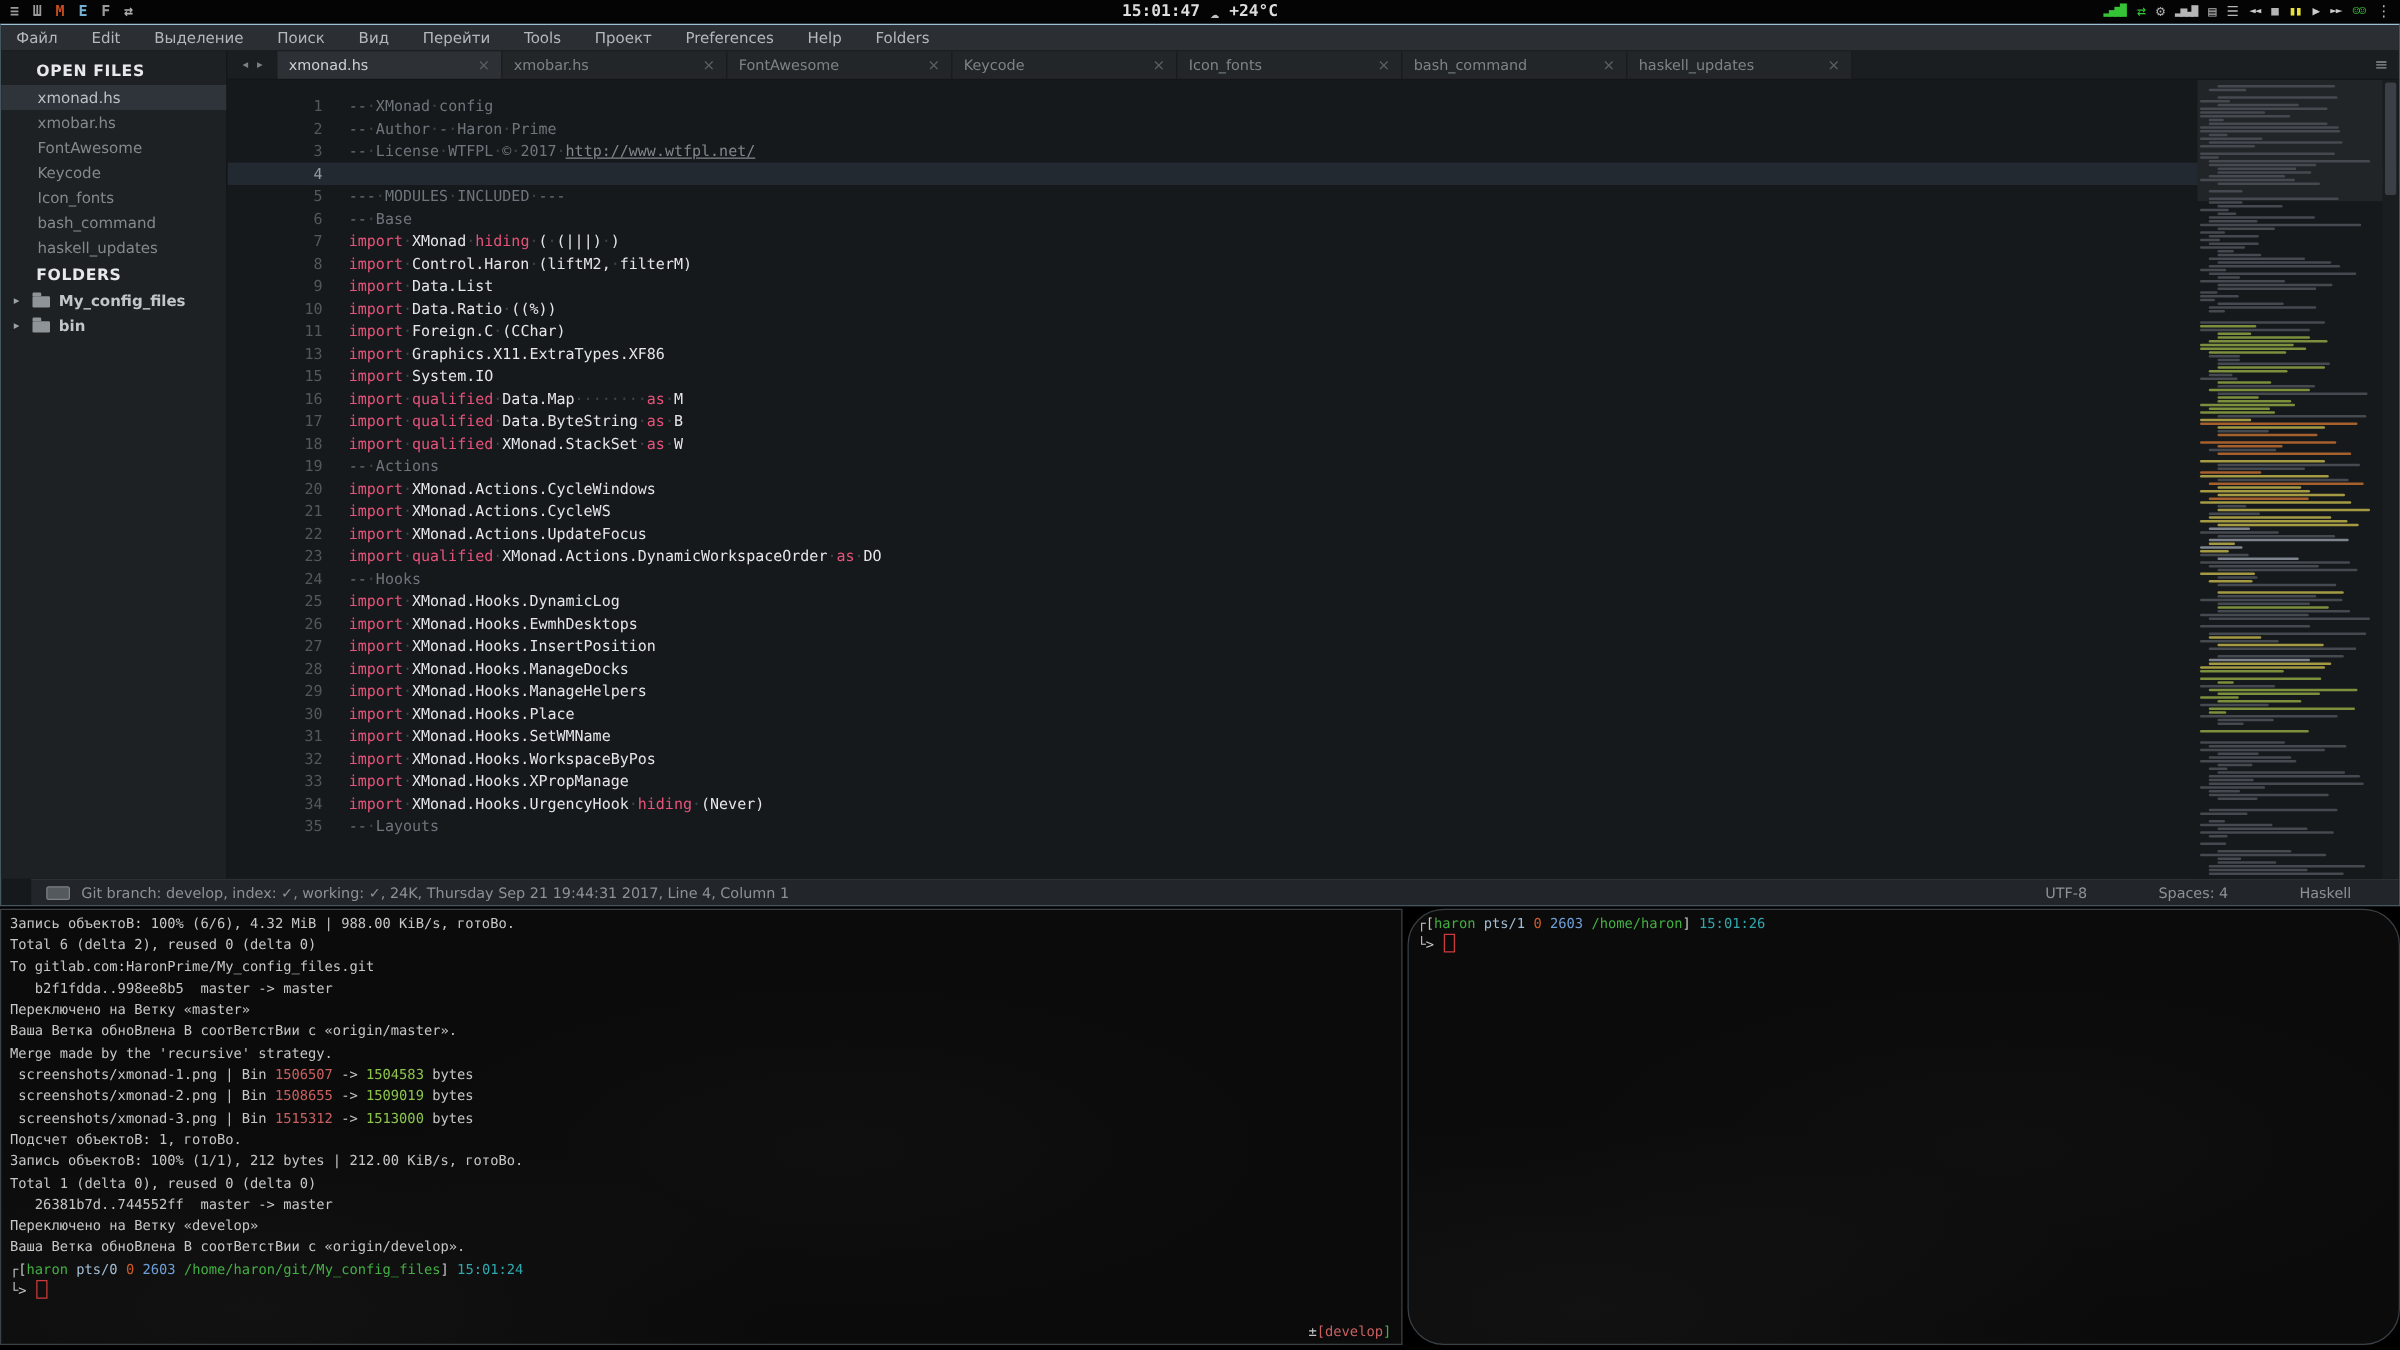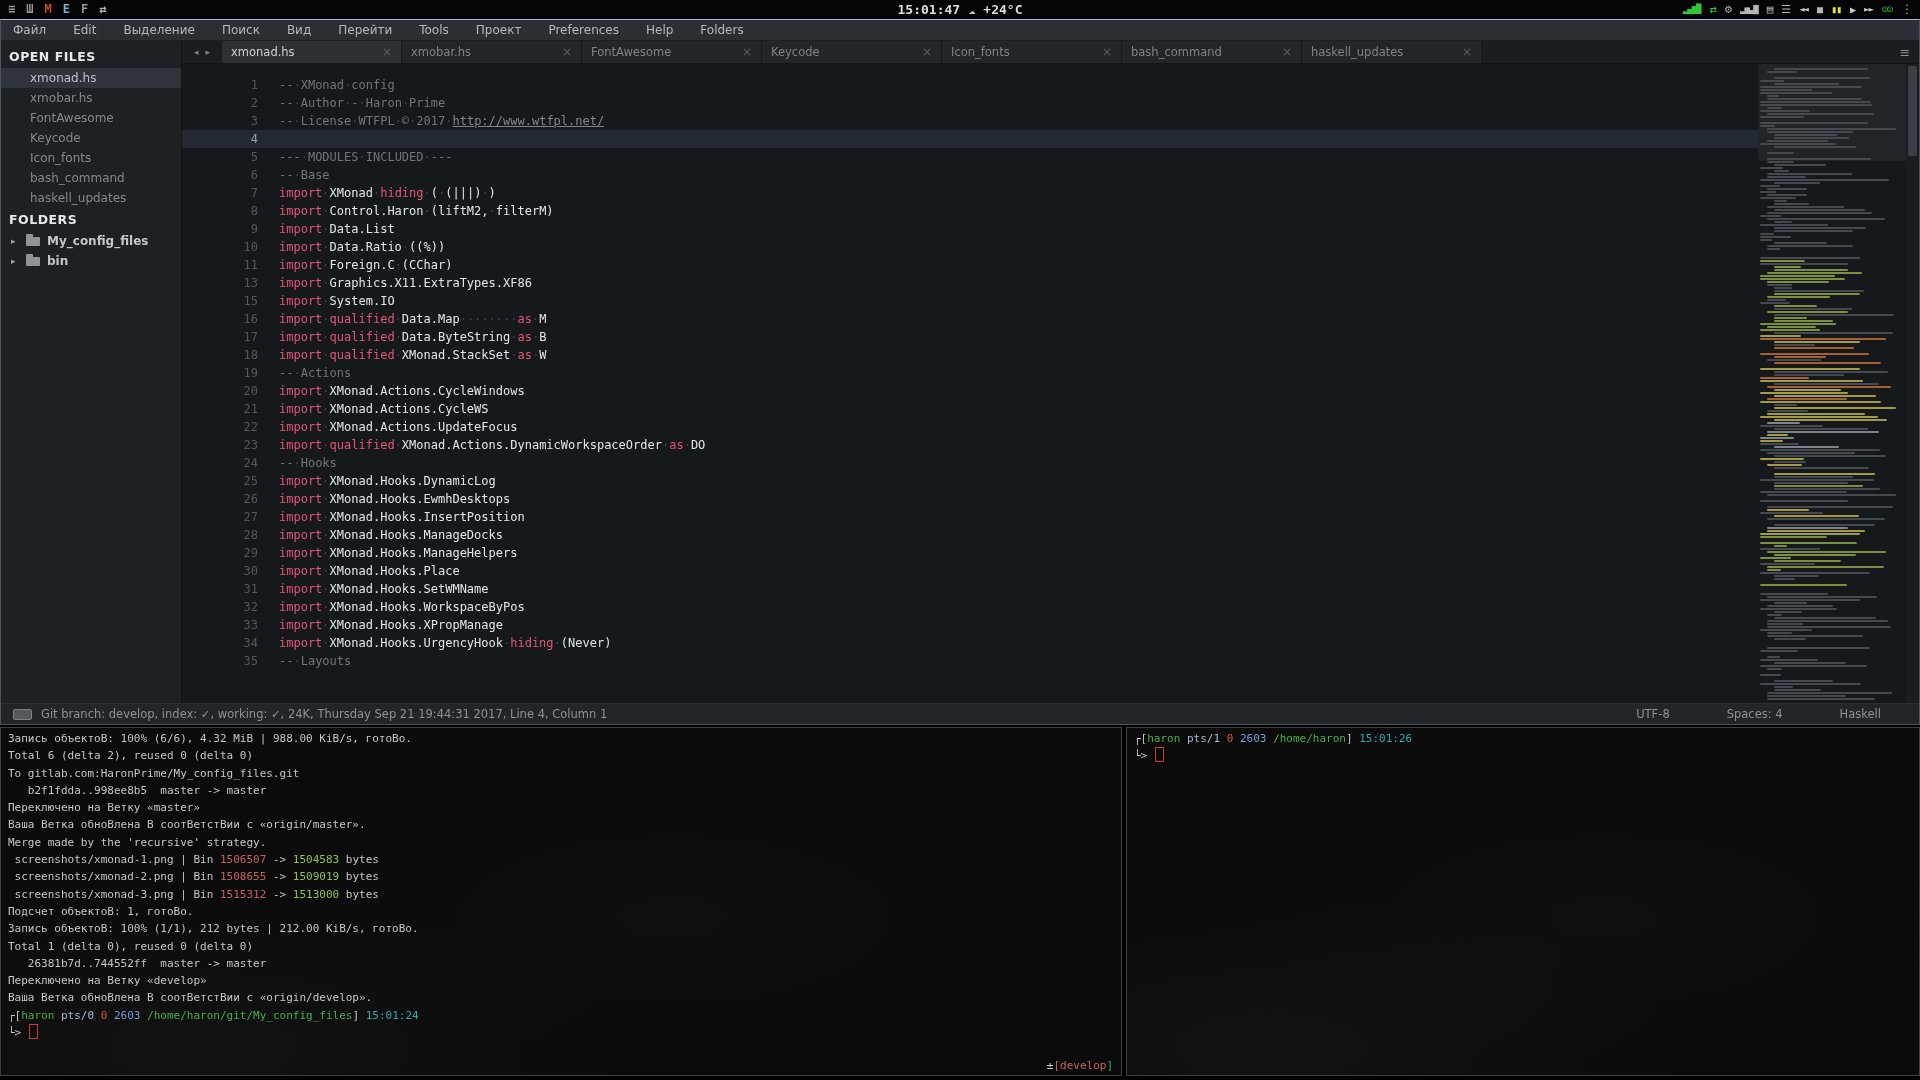--- a/index.html
+++ b/index.html
@@ -20,21 +20,21 @@
   .editor-window{position:absolute;top:19px;left:0;width:1920px;height:706px;box-sizing:border-box;
                  background:#16191c;border:1px solid #45565e;border-top:1px solid #9cc0d8;}
   .menubar{height:21px;background:#2b2f33;display:flex;align-items:center;padding-left:12px;gap:27px;
            font-size:12px;color:#b4b8bc;border-bottom:1px solid #1c1f22;box-sizing:border-box;}
   .menu-item{cursor:default;}
   .win-body{display:flex;height:662px;}
 
   
   .sidebar{width:181px;background:#1d2124;border-right:1px solid #121416;box-sizing:border-box;
            font-size:12px;padding-top:4px;}
-  .sb-header{height:23px;line-height:23px;padding-left:8px;font-weight:bold;color:#e6e8ea;font-size:12.5px;letter-spacing:.5px;}
+  .sb-header{height:23px;line-height:23px;padding-left:28px;font-weight:bold;color:#e6e8ea;font-size:12.5px;letter-spacing:.5px;}
   .sb-item{height:20px;line-height:20px;padding-left:29px;color:#84898e;white-space:nowrap;}
   .sb-item.sel{background:#2f343a;color:#bcc0c4;}
   .sb-folder{height:20px;display:flex;align-items:center;gap:7px;padding-left:10px;color:#c2c6ca;font-weight:bold;}
   .expander{color:#9da2a7;font-size:9px;width:8px;}
   .folder-ic{width:14px;height:9px;background:#8f9499;border-radius:1px;position:relative;flex:none;}
   .folder-ic::before{content:"";position:absolute;top:-3px;left:0;width:7px;height:3px;background:#8f9499;border-radius:1px 1px 0 0;}
 
   
   .main{flex:1;display:flex;flex-direction:column;min-width:0;}
   .tabbar{height:23px;background:#1b1e21;display:flex;align-items:stretch;border-bottom:1px solid #131518;box-sizing:border-box;}
@@ -58,35 +58,35 @@
 
   
   .minimap{position:absolute;top:0;right:13px;width:148px;height:100%;background:#16191c;}
   .mm-view{position:absolute;top:0;left:0;right:0;height:97px;background:rgba(255,255,255,.055);}
   .mm-row{position:absolute;height:2px;border-radius:1px;}
   .scrollbar{position:absolute;top:0;right:0;width:13px;height:100%;background:#1a1d20;}
   .sb-thumb{position:absolute;top:2px;left:2px;width:9px;height:90px;background:#3a4046;border-radius:2px;}
 
   
   .statusbar{height:21px;background:#22262a;border-top:1px solid #2b3035;display:flex;align-items:center;
-             font-size:11.5px;color:#8d9297;padding:0 12px;box-sizing:border-box;}
+             font-size:11.5px;color:#8d9297;padding:0 12px;box-sizing:border-box;margin-left:24px;}
   .st-ic{width:17px;height:9px;border:1px solid #7d8287;border-radius:2px;background:#54595e;margin-right:9px;flex:none;}
   .st-right{margin-left:auto;display:flex;gap:57px;padding-right:26px;}
 
   
   .terminals{position:absolute;top:727px;left:0;width:1920px;height:349px;display:flex;gap:4px;
              font-family:"DejaVu Sans Mono",monospace;font-size:11px;}
   .term{background:
         radial-gradient(600px 220px at 18% 92%, rgba(80,80,80,.10), transparent 70%),
         radial-gradient(520px 200px at 60% 55%, rgba(70,70,70,.07), transparent 70%),
         #0b0b0b;
         border:1px solid #3a4045;box-sizing:border-box;position:relative;
         padding:2px 0 0 7px;color:#c6c6c6;overflow:hidden;}
   .term-left{width:1122px;}
-  .term-right{flex:1;}
+  .term-right{flex:1;border-radius:29px;}
   .tline{height:17.3px;line-height:17.3px;white-space:pre;}
   .tk-d{color:#c6c6c6}.tk-r{color:#c96060}.tk-G{color:#8cc44c}.tk-g{color:#44b044}
   .tk-b{color:#6f9fd7}.tk-o{color:#cc5a26}.tk-p{color:#a3bdd3}.tk-y{color:#2fa8ad}
   .cursor{display:inline-block;width:7px;height:13px;border:1px solid #cc3b3b;vertical-align:-3px;margin-left:1px;}
   .rprompt{position:absolute;top:331px;right:8px;white-space:pre;}
 </style>
 </head>
 <body>
 
 <div class="screen">

